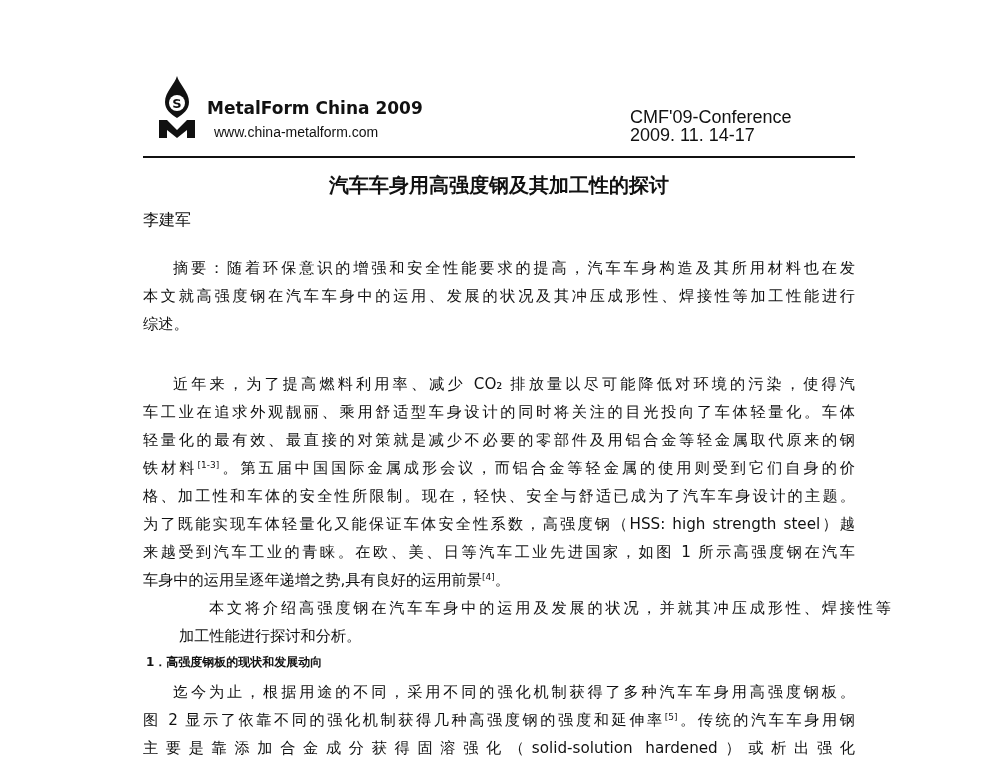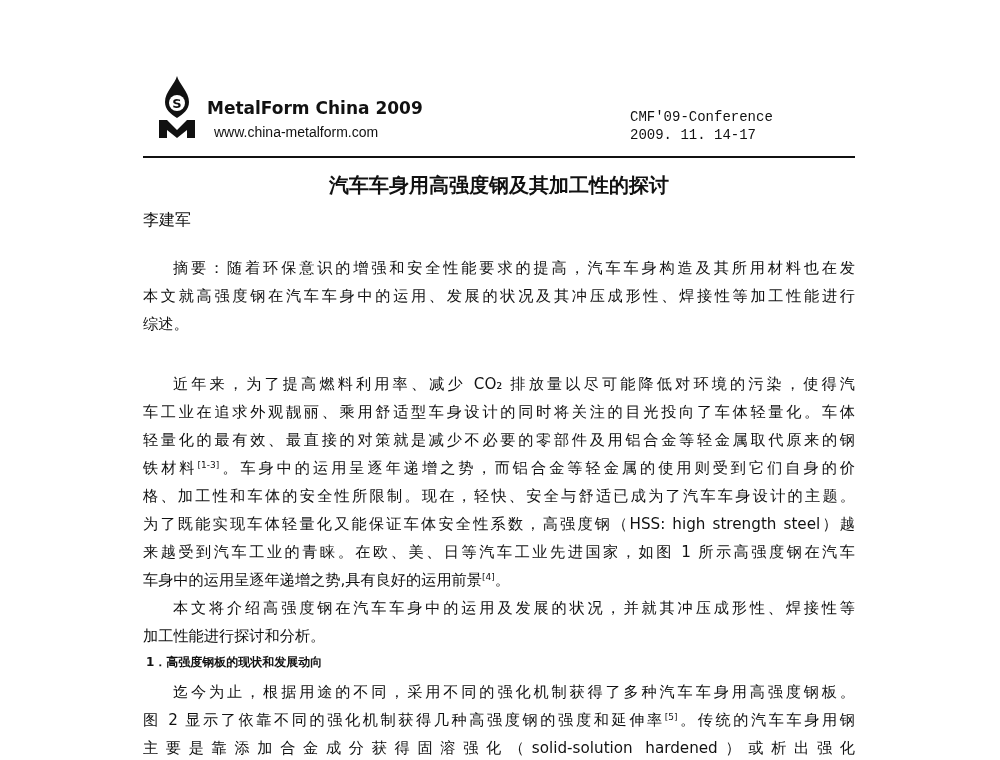--- a/index.html
+++ b/index.html
@@ -7,21 +7,21 @@
     width: 1000px; height: 760px; overflow: hidden;
     background: #ffffff; color: #111;
     font-family: "DejaVu Serif", "Liberation Serif", serif;
     position: relative;
   }
   .header { position: absolute; left: 143px; top: 72px; width: 712px; height: 86px; }
   .logo { position: absolute; left: 14px; top: 4px; width: 40px; height: 62px; }
   .conf-cn { position: absolute; left: 60px; top: 4px; font-family: "DejaVu Sans", sans-serif; font-size: 15px; letter-spacing: 0.5px; color: #111; }
   .conf-en { position: absolute; left: 64px; top: 26px; font-family: "DejaVu Sans", sans-serif; font-weight: bold; font-size: 17px; color: #111; }
   .conf-url { position: absolute; left: 71px; top: 52px; font-family: "Liberation Sans", sans-serif; font-size: 14px; color: #111; }
-  .conf-right { position: absolute; left: 487px; top: 36px; font-family: Liberation Mono, monospace; font-size: 14px; line-height: 18px; color: #111; }
+  .conf-right { position: absolute; left: 487px; top: 36px; font-family: Liberation Sans, sans-serif; font-size: 18px; line-height: 18px; color: #111; }
   .rule { position: absolute; left: 143px; top: 156px; width: 712px; height: 2px; background: #111; }
   .title { position: absolute; left: 143px; top: 172px; width: 712px; text-align: center; font-family: "DejaVu Sans", sans-serif; font-weight: bold; font-size: 20px; color: #111; }
   .author { position: absolute; left: 143px; top: 210px; width: 712px; text-align: left; font-family: Liberation Serif, serif; font-size: 16px; }
   .para { position: absolute; left: 143px; width: 712px; font-size: 15.2px; line-height: 28px; text-align: justify; color: #111; font-family: "DejaVu Sans", sans-serif; }
   .para .line { display: block; white-space: nowrap; text-align-last: justify; text-align: justify; }
   .para .line.last { text-align-last: left; }
   .indent { padding-left: 30px; }
   .heading { position: absolute; left: 146px; font-family: "DejaVu Sans", sans-serif; font-weight: bold; font-size: 12px; }
   sup { font-size: 9px; vertical-align: top; position: relative; top: -3px; }
 </style>
@@ -50,28 +50,28 @@
 <div class="para" style="top:254px;">
   <span class="line indent">摘要：随着环保意识的增强和安全性能要求的提高，汽车车身构造及其所用材料也在发</span>
   <span class="line">本文就高强度钢在汽车车身中的运用、发展的状况及其冲压成形性、焊接性等加工性能进行</span>
   <span class="line last">综述。</span>
 </div>
 
 <div class="para" style="top:370px;">
   <span class="line indent">近年来，为了提高燃料利用率、减少 CO₂ 排放量以尽可能降低对环境的污染，使得汽</span>
   <span class="line">车工业在追求外观靓丽、乘用舒适型车身设计的同时将关注的目光投向了车体轻量化。车体</span>
   <span class="line">轻量化的最有效、最直接的对策就是减少不必要的零部件及用铝合金等轻金属取代原来的钢</span>
-  <span class="line"><span>铁材料</span><sup>[1-3]</sup><span>。车身中的运用呈逐年递增之势，而铝合金等轻金属的使用则受到它们自身的价</span></span>
+  <span class="line"><span>铁材料</span><sup>[1-3]</sup><span>。第五届中国国际金属成形会议，而铝合金等轻金属的使用则受到它们自身的价</span></span>
   <span class="line">格、加工性和车体的安全性所限制。现在，轻快、安全与舒适已成为了汽车车身设计的主题。</span>
   <span class="line">为了既能实现车体轻量化又能保证车体安全性系数，高强度钢（HSS: high strength steel）越</span>
   <span class="line">来越受到汽车工业的青睐。在欧、美、日等汽车工业先进国家，如图 1 所示高强度钢在汽车</span>
   <span class="line last"><span>车身中的运用呈逐年递增之势,具有良好的运用前景</span><sup>[4]</sup><span>。</span></span>
 </div>
 
-<div class="para" style="top:594px;">
+<div class="para" style="top:594px;margin-left:36px;">
   <span class="line indent">本文将介绍高强度钢在汽车车身中的运用及发展的状况，并就其冲压成形性、焊接性等</span>
   <span class="line last">加工性能进行探讨和分析。</span>
 </div>
 
 <div class="heading" style="top:654px;">1．高强度钢板的现状和发展动向</div>
 
 <div class="para" style="top:678px;">
   <span class="line indent">迄今为止，根据用途的不同，采用不同的强化机制获得了多种汽车车身用高强度钢板。</span>
   <span class="line"><span>图 2 显示了依靠不同的强化机制获得几种高强度钢的强度和延伸率</span><sup>[5]</sup><span>。传统的汽车车身用钢</span></span>
   <span class="line">主要是靠添加合金成分获得固溶强化（solid-solution hardened）或析出强化</span>

